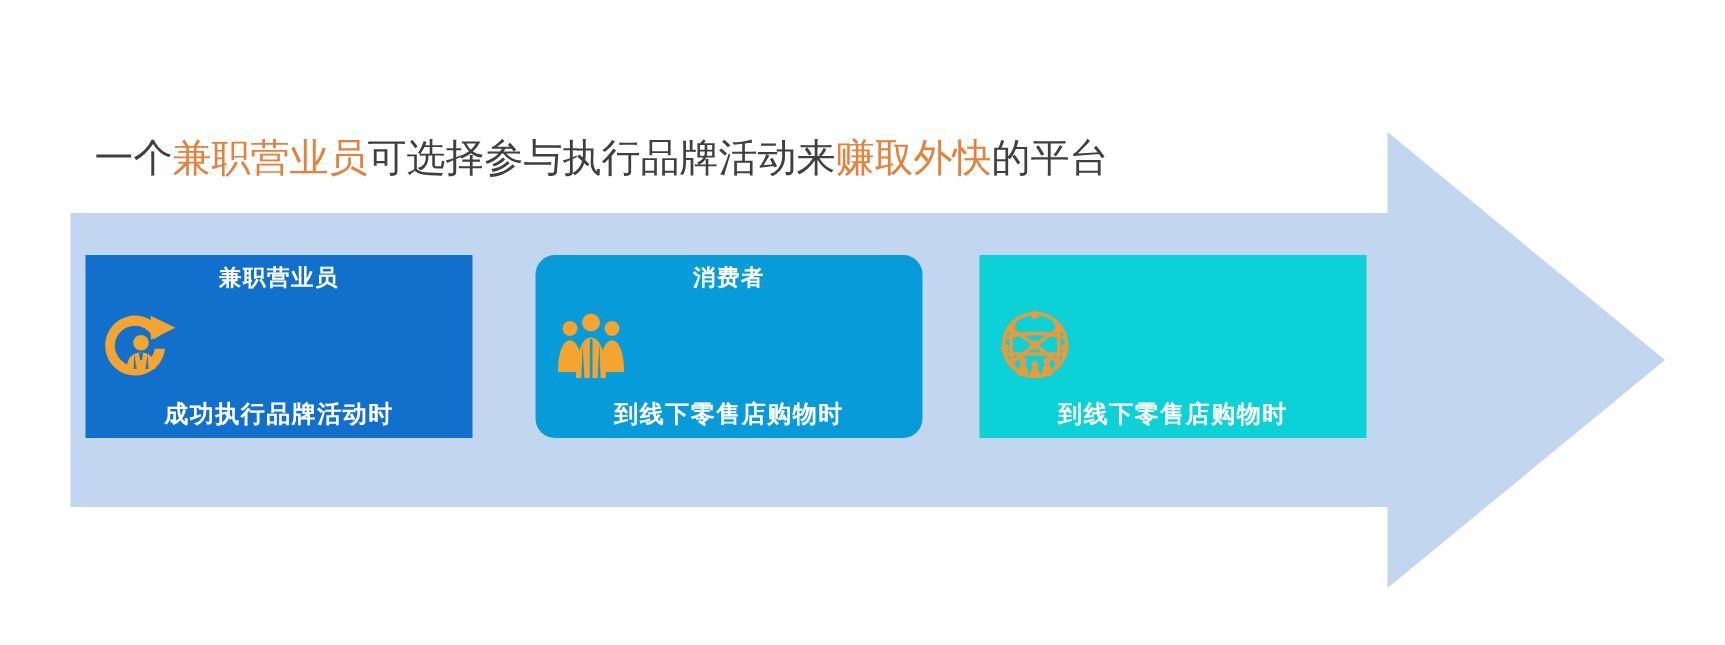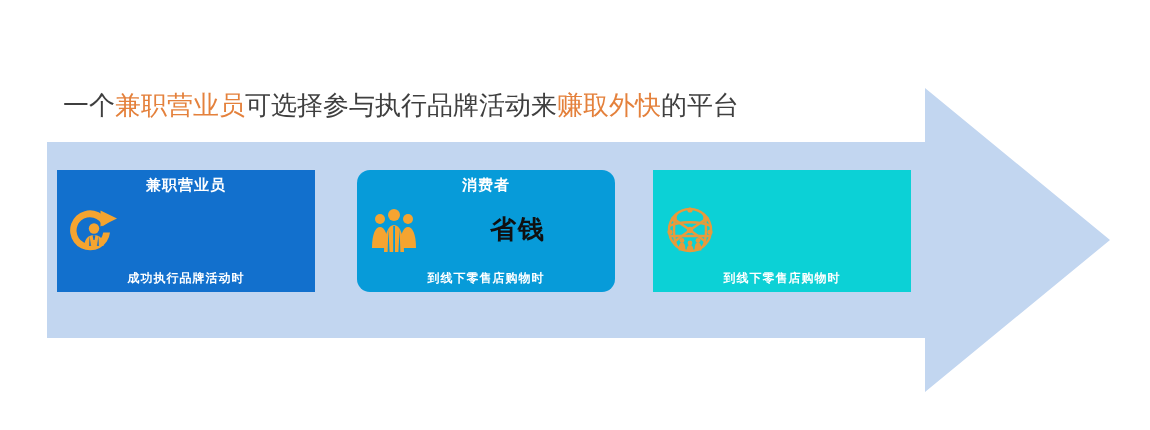--- a/index.html
+++ b/index.html
@@ -94,21 +94,21 @@
     color: #101010;
     font-family: "Liberation Serif", "DejaVu Serif", serif;
     letter-spacing: 2px;
   }
   .card-foot {
     position: absolute;
     bottom: 5px;
     left: 0;
     width: 100%;
     text-align: center;
-    font-size: 12px;
+    font-size: 16px;
     color: #ffffff;
     font-family: Liberation Mono, monospace;
     font-weight: bold;
     letter-spacing: 1px;
   }
   .card-icon {
     position: absolute;
     left: 9px;
     top: 32px;
     width: 56px;
@@ -166,21 +166,20 @@
           <path d="M34,46 C34,32 37.5,25 42,25 C46.5,25 50,32 50,46 Z" fill="#F5A430"></path>
 
           <circle cx="28" cy="13" r="6" fill="#F5A430"></circle>
           <path d="M18,50 C18,33 22,23 28,23 C34,23 38,33 38,50 Z" fill="#F5A430"></path>
 
           <path d="M22.4,27 L23.6,50 L21.6,50 Z" fill="#079BD9"></path>
           <path d="M33.6,27 L32.4,50 L34.4,50 Z" fill="#079BD9"></path>
           <rect x="27.2" y="24" width="1.8" height="26" fill="#079BD9"></rect>
         </svg>
       </div>
-      <div class="card-main">省钱</div>
       <div class="card-foot">到线下零售店购物时</div>
     </div>
 
     <div class="card c3">
       <div class="card-icon">
         <svg viewBox="0 0 56 56" aria-hidden="true">
           <g fill="none" stroke="#E89A3C" stroke-width="2.4">
             <circle cx="28" cy="28" r="21"></circle>
             <path d="M7.3,24 C17,19 39,19 48.7,24"></path>
             <path d="M7,34 L49,34"></path>

